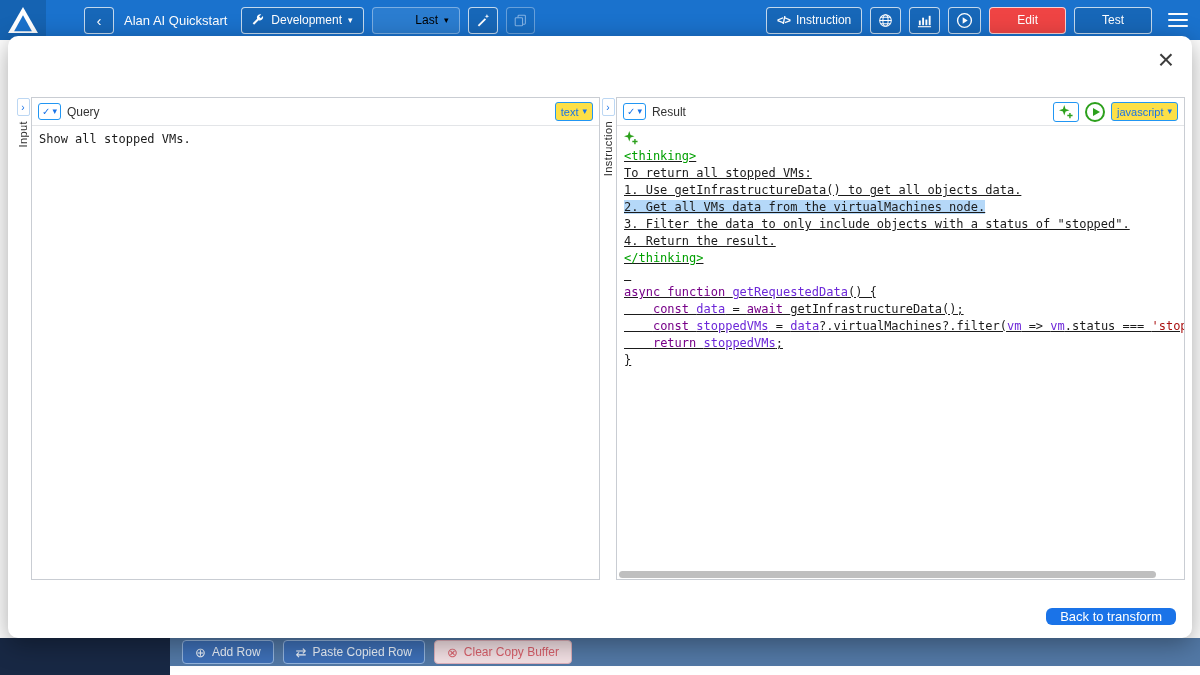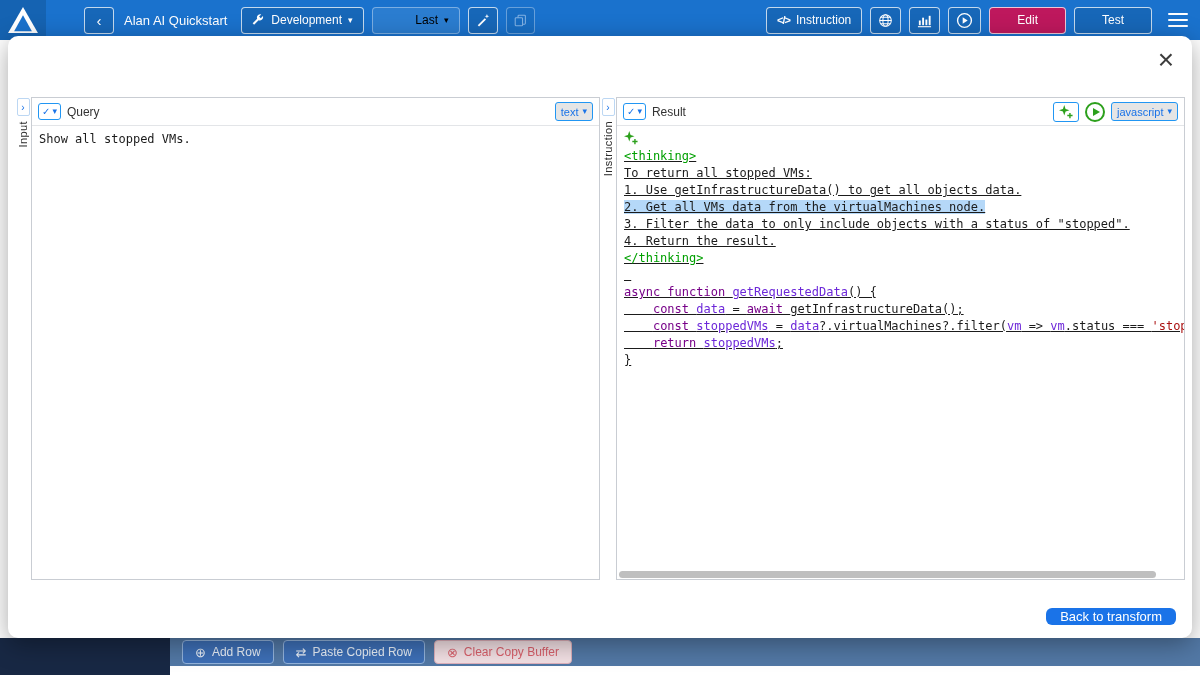--- a/index.html
+++ b/index.html
@@ -16,21 +16,21 @@
     gap:6px; padding:0 10px; cursor:pointer; font-family:inherit; white-space:nowrap; }
   .icon-btn { padding:0 7px; }
   .back-btn { width:30px; justify-content:center; margin-left:30px; font-size:15px; }
   .app-title { font-size:13px; color:#fff; margin:0 6px 0 2px; white-space:nowrap; }
   .muted-select { background:rgba(255,255,255,0.08); border-color:rgba(255,255,255,0.38);
     color:#000000; width:88px; justify-content:flex-end; }
   .dim { opacity:0.45; }
   .caret { font-size:9px; line-height:1; }
   .spacer { flex:1; }
   .tab-btn { padding:0 27px; }
-  .tab-btn.active { background:#be185d; }
+  .tab-btn.active { background:#ef4444; }
   .code-glyph { font-size:11px; font-weight:bold; letter-spacing:-1px; }
   .hamburger { width:20px; display:flex; flex-direction:column; gap:4px; margin:0 4px 0 8px; cursor:pointer; }
   .hamburger i { display:block; height:2px; background:#fff; border-radius:1px; }
 
   
   .page-footer { position:absolute; top:638px; left:0; right:0; bottom:0; display:flex; z-index:1; }
   .sidebar-corner { width:170px; background:#182844; flex:none; }
   .footer-main { flex:1; background:#fff; display:flex; flex-direction:column; }
   .footer-toolbar { height:28px; background:#5278a5; display:flex; align-items:center;
     gap:9px; padding-left:12px; }
@@ -57,21 +57,21 @@
   .panel { flex:1; border:1px solid #c9cdd3; display:flex; flex-direction:column; min-width:0; background:#fff; }
   .panel-header { height:28px; border-bottom:1px solid #e3e5e8; display:flex; align-items:center;
     gap:6px; padding:0 6px; flex:none; }
   .check-select { height:17px; border:1px solid #2196f3; border-radius:3px; color:#1a73e8;
     display:inline-flex; align-items:center; padding:0 3px; gap:2px; font-size:10px;
     background:#fff; cursor:pointer; }
   .panel-title { font-size:12px; color:#333; }
   .sp { flex:1; }
   .mini-select { height:19px; border:1px solid #2196f3; border-radius:3px; color:#1a73e8;
     font-size:11px; display:inline-flex; align-items:center; gap:4px; padding:0 5px;
-    background:#e5e5e5; cursor:pointer; }
+    background:#fde047; cursor:pointer; }
   .mini-btn { height:20px; width:26px; border:1px solid #2196f3; border-radius:3px; background:#fff;
     display:inline-flex; align-items:center; justify-content:center; cursor:pointer; padding:0; }
   .play-btn { width:20px; height:20px; border-radius:50%; border:2px solid #2ca01c; background:#fff;
     display:inline-flex; align-items:center; justify-content:center; padding:0; cursor:pointer; flex:none; }
   .play-btn .tri { width:0; height:0; border-left:7px solid #2ca01c;
     border-top:4.5px solid transparent; border-bottom:4.5px solid transparent; margin-left:2px; }
 
   .panel-body { flex:1; padding:5px 7px; overflow:hidden; position:relative; }
   .mono { font-family:"DejaVu Sans Mono", monospace; font-size:12px; color:#1b1b1b; line-height:17px; }
   .code-line { font-family:"DejaVu Sans Mono", monospace; font-size:12px; color:#1b1b1b;

